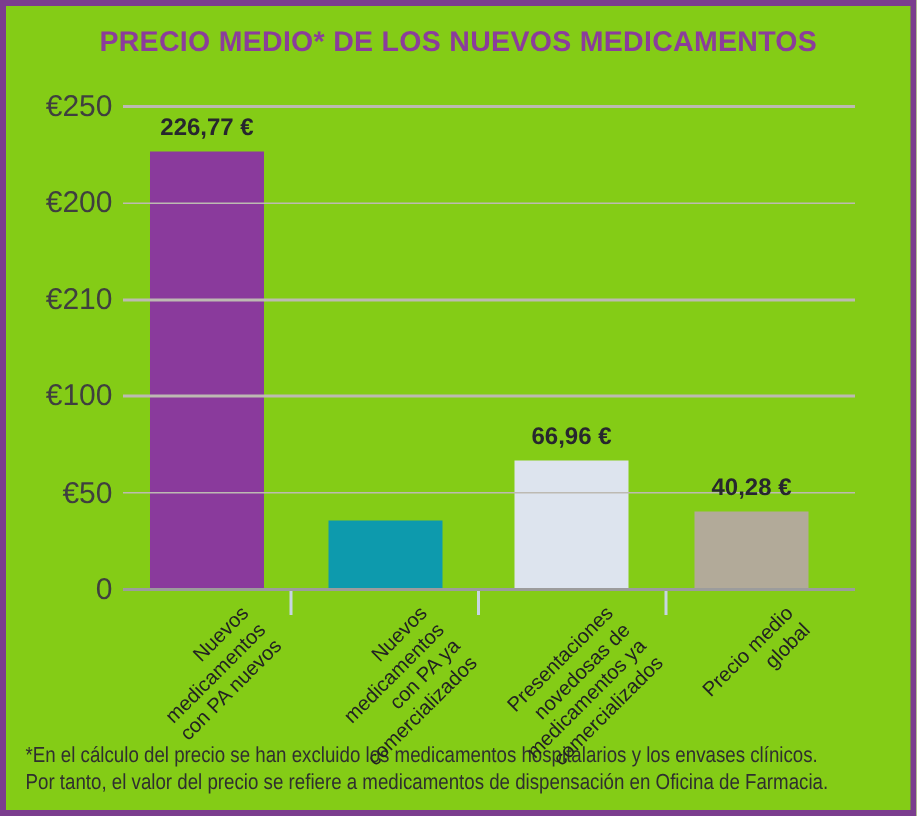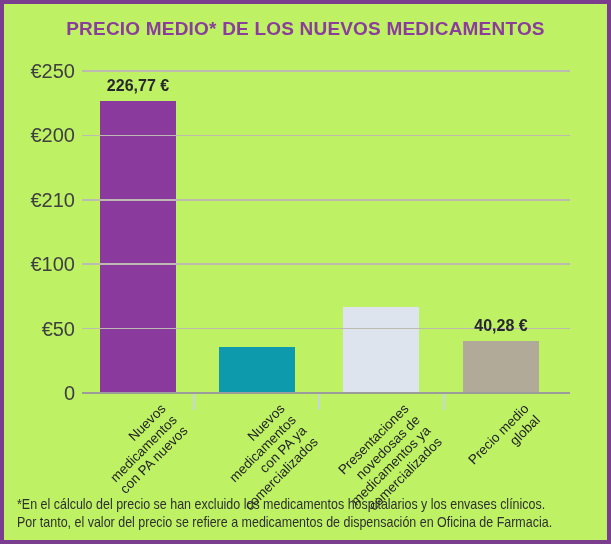--- a/index.html
+++ b/index.html
@@ -1,20 +1,20 @@
 <!DOCTYPE html>
 <html><head>
 <meta charset="utf-8">
 <style>
   html,body{margin:0;padding:0;background:#ffffff;}
   .frame{
     position:relative;
     width:611px;height:544px;
     box-sizing:border-box;
-    background:#bef264;
+    background:#84cc16;
     border:4px solid #7b3d8e;
     font-family:"Liberation Sans", sans-serif;
     overflow:hidden;
   }
   .title{
     position:absolute;top:14px;left:0;width:100%;
     text-align:center;
     font-size:19px;font-weight:bold;
     color:#8b3d9b;
     letter-spacing:0.2px;
@@ -74,20 +74,21 @@
       <div class="gridline" style="left: 78px; width: 488px; top: 259.45px;"></div>
       <div class="ylab" style="left: 0px; width: 71px; top: 249.2px;">€100</div>
       <div class="gridline" style="left: 78px; width: 488px; top: 323.85px;"></div>
       <div class="ylab" style="left: 0px; width: 71px; top: 313.6px;">€50</div>
       <div class="gridline baseline" style="left: 78px; width: 488px; top: 388.25px;"></div>
       <div class="ylab" style="left: 0px; width: 71px; top: 378px;">0</div>
       <div class="bar" style="left: 96px; top: 96.9202px; width: 76px; height: 292.08px; background: rgb(138, 58, 156);"></div>
       <div class="barval" style="left: 59px; width: 150px; top: 72.9202px;">226,77 €</div>
       <div class="bar" style="left: 215px; top: 343.044px; width: 76px; height: 45.9558px; background: rgb(13, 154, 173);"></div>
       <div class="bar" style="left: 339px; top: 302.756px; width: 76px; height: 86.2445px; background: rgb(221, 228, 238);"></div>
+      <div class="barval" style="left: 302px; width: 150px; top: 278.756px;">66,96 €</div>
       <div class="bar" style="left: 459px; top: 337.119px; width: 76px; height: 51.8806px; background: rgb(178, 170, 153);"></div>
       <div class="barval" style="left: 422px; width: 150px; top: 313.119px;">40,28 €</div>
       <div class="xtick" style="left: 189.25px; top: 389px;"></div>
       <div class="xtick" style="left: 314.25px; top: 389px;"></div>
       <div class="xtick" style="left: 439.25px; top: 389px;"></div>
       <div class="xlab" style="left: -66px; top: 397px;">Nuevos
 medicamentos
 con PA nuevos</div>
       <div class="xlab" style="left: 53px; top: 397px;">Nuevos
 medicamentos

